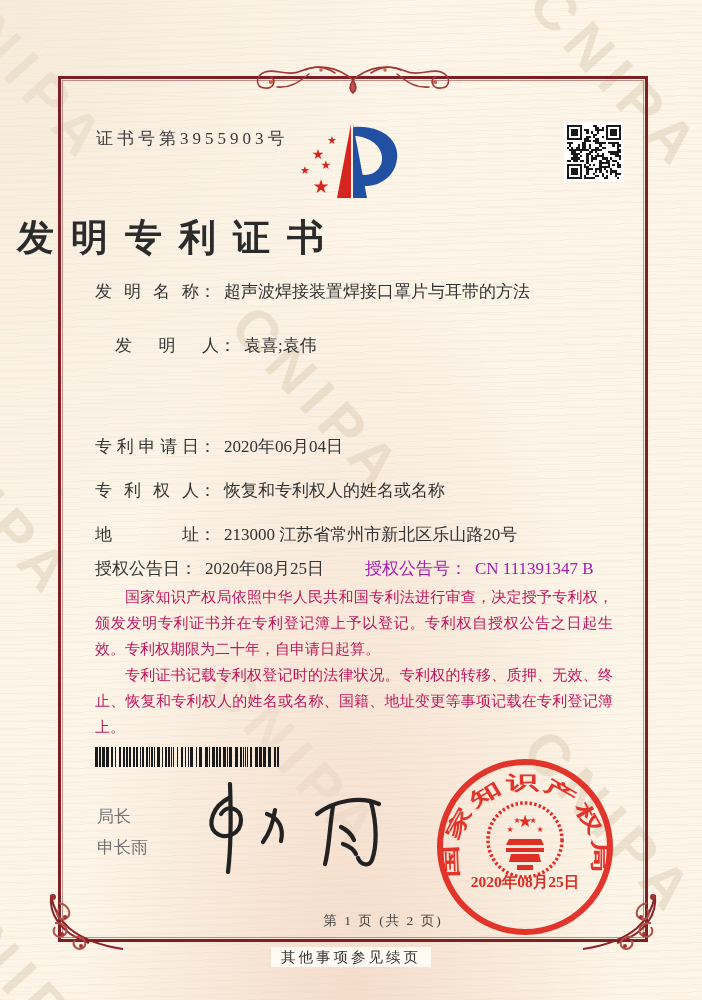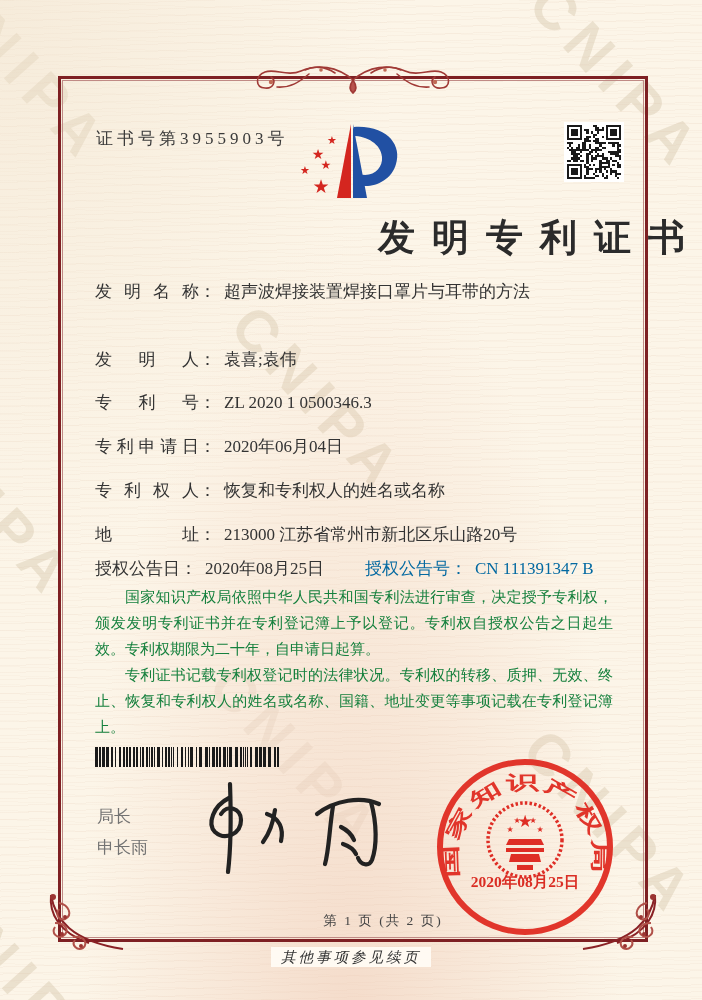--- a/index.html
+++ b/index.html
@@ -30,43 +30,43 @@
   .frame-inner{position:absolute;inset:1px;border:1px solid #c08a85;}
   .ornament-top{position:absolute;left:50%;top:-19px;transform:translateX(-50%);}
   .flourish-bl{position:absolute;left:-16px;bottom:-20px;}
   .flourish-br{position:absolute;right:-16px;bottom:-20px;transform:scaleX(-1);}
   .cert-no{
     position:absolute;left:96px;top:127px;font-size:17px;letter-spacing:4px;color:#3a3a3a;text-align:right;
   }
   .logo{position:absolute;left:293px;top:116px;}
   .qr{position:absolute;left:564px;top:122px;width:60px;height:60px;background:#fff;padding:3px;box-sizing:border-box;}
   .title{
-    position:absolute;left:0;top:213px;width:702px;text-align:right;
+    position:absolute;left:0;top:213px;width:702px;text-align:left;
     font-size:37px;font-weight:bold;color:#2b2b2b;letter-spacing:17px;text-indent:17px;
   }
   .field-row{position:absolute;left:95px;font-size:17px;color:#333;white-space:nowrap;}
   .field-label{display:inline-block;width:104px;text-align:justify;text-align-last:justify;vertical-align:bottom;}
   .field-colon{margin-right:8px;}
-  .row-y1{top:280px;}.row-y2{top:348px;}.row-y3{top:391px;}.row-y4{top:435px;}
+  .row-y1{top:280px;}.row-y2{top:334px;margin-left:20px;}.row-y3{top:391px;}.row-y4{top:435px;}
   .row-y5{top:479px;}.row-y6{top:523px;}.row-y7{top:557px;}
-  .grant-no{position:absolute;left:365px;top:557px;font-size:17px;color:#0369a1;white-space:nowrap;}
+  .grant-no{position:absolute;left:365px;top:557px;font-size:17px;color:#a21caf;white-space:nowrap;}
   .body-text{
     position:absolute;left:95px;top:584px;width:518px;
-    font-size:15px;line-height:1.74;color:#15803d;text-align:justify;
+    font-size:15px;line-height:1.74;color:#be185d;text-align:justify;
   }
   .body-text p{margin:0;text-indent:2em;}
   .barcode{position:absolute;left:95px;top:747px;}
   .signer{position:absolute;left:97px;top:801px;font-size:17px;color:#737373;line-height:1.85;}
   .signature{position:absolute;left:183px;top:772px;}
   .seal{position:absolute;left:433px;top:755px;opacity:.93;}
   .page-num{position:absolute;left:0;top:912px;width:702px;text-align:center;font-size:13.5px;color:#444;letter-spacing:2px;padding-left:32px;}
   .footer-note{
     position:absolute;left:0;top:948px;width:702px;text-align:center;font-size:14.5px;color:#333;letter-spacing:3px;
   }
-  .footer-note span{background:rgba(255,252,245,.92);padding:2px 10px;font-style:italic;}
+  .footer-note span{background:rgba(255,252,245,.92);padding:2px 10px;}
 </style>
 </head>
 <body>
 
 <div class="page">
 
   <div class="watermark" style="left:-28px;top:-38px;">CNIPA</div>
   <div class="watermark" style="left:566px;top:-30px;">CNIPA</div>
   <div class="watermark" style="left:268px;top:292px;">CNIPA</div>
   <div class="watermark" style="left:-62px;top:398px;">CNIPA</div>
@@ -367,23 +367,20 @@
     </svg>
 
   <div class="title">发明专利证书</div>
 
   <div class="field-row row-y1">
     <span class="field-label">发明名称</span><span class="field-colon">：</span><span>超声波焊接装置焊接口罩片与耳带的方法</span>
   </div>
   <div class="field-row row-y2">
     <span class="field-label">发明人</span><span class="field-colon">：</span><span>袁喜;袁伟</span>
   </div>
-  <div class="field-row row-y3">
-    <span class="field-label">专利号</span><span class="field-colon">：</span><span>ZL 2020 1 0500346.3</span>
-  </div>
   <div class="field-row row-y4">
     <span class="field-label">专利申请日</span><span class="field-colon">：</span><span>2020年06月04日</span>
   </div>
   <div class="field-row row-y5">
     <span class="field-label">专利权人</span><span class="field-colon">：</span><span>恢复和专利权人的姓名或名称</span>
   </div>
   <div class="field-row row-y6">
     <span class="field-label">地址</span><span class="field-colon">：</span><span>213000 江苏省常州市新北区乐山路20号</span>
   </div>
   <div class="field-row row-y7">

